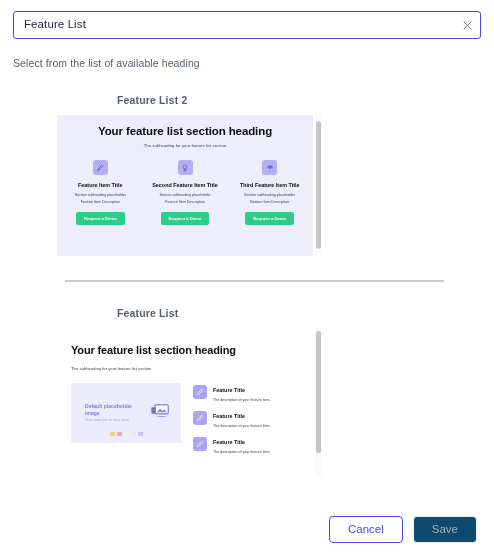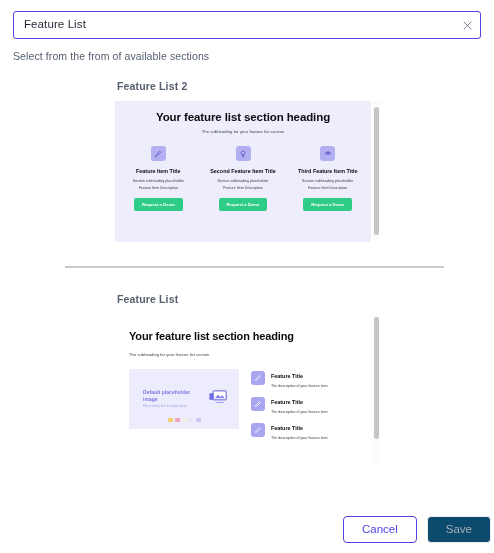--- a/index.html
+++ b/index.html
@@ -11,20 +11,21 @@
     overflow: hidden;
   }
 
   .modal {
     position: relative;
     width: 494px;
     height: 553px;
     background: #ffffff;
     display: flex;
     flex-direction: column;
+    gap: 7px;
   }
 
   
   .search-row {
     padding: 11px 13px 0 13px;
   }
   .search-box {
     position: relative;
     height: 28px;
     border: 1px solid #4f46e5;
@@ -78,21 +79,21 @@
     color: #555f6d;
     font-weight: 600;
     letter-spacing: 0.15px;
     margin-left: 107px;
     margin-bottom: 9px;
     padding-left: 10px;
   }
 
   .preview-wrap {
     position: relative;
-    margin-left: 115px;
+    margin-left: 57px;
     width: 265px;
   }
 
   
   .preview-scrollbar {
     position: absolute;
     top: 0;
     right: 0;
     width: 7px;
     height: 100%;
@@ -277,21 +278,21 @@
     margin-top: 5px;
   }
 
   
   .footer {
     height: 47px;
     display: flex;
     align-items: center;
     justify-content: flex-end;
     gap: 10px;
-    padding-right: 3px;
+    padding-right: 17px;
     background: #ffffff;
   }
   .btn {
     font-size: 11.5px;
     border-radius: 4px;
     padding: 0 18px;
     height: 27px;
     line-height: 25px;
     cursor: pointer;
     font-family: "Liberation Sans", sans-serif;
@@ -317,21 +318,21 @@
     <div class="search-box">
       <span class="search-value" title="Search sections">Feature List</span>
       <span class="clear-icon">
         <svg width="9" height="9" viewBox="0 0 9 9" aria-hidden="true">
           <path d="M1 1 L8 8 M8 1 L1 8" stroke="#6b7280" stroke-width="0.9" fill="none" stroke-linecap="round"></path>
         </svg>
       </span>
     </div>
   </div>
 
-  <div class="helper-text">Select from the from of available sections</div>
+  <div class="helper-text">Select from the list of available heading</div>
 
   <div class="body-scroll">
 
     <div class="section-block">
       <div class="section-label">Feature List 2</div>
 
       <div class="preview-wrap">
         <div class="preview-card card1">
           <div class="c1-heading">Your feature list section heading</div>
           <div class="c1-sub">The subheading for your feature list section</div>

